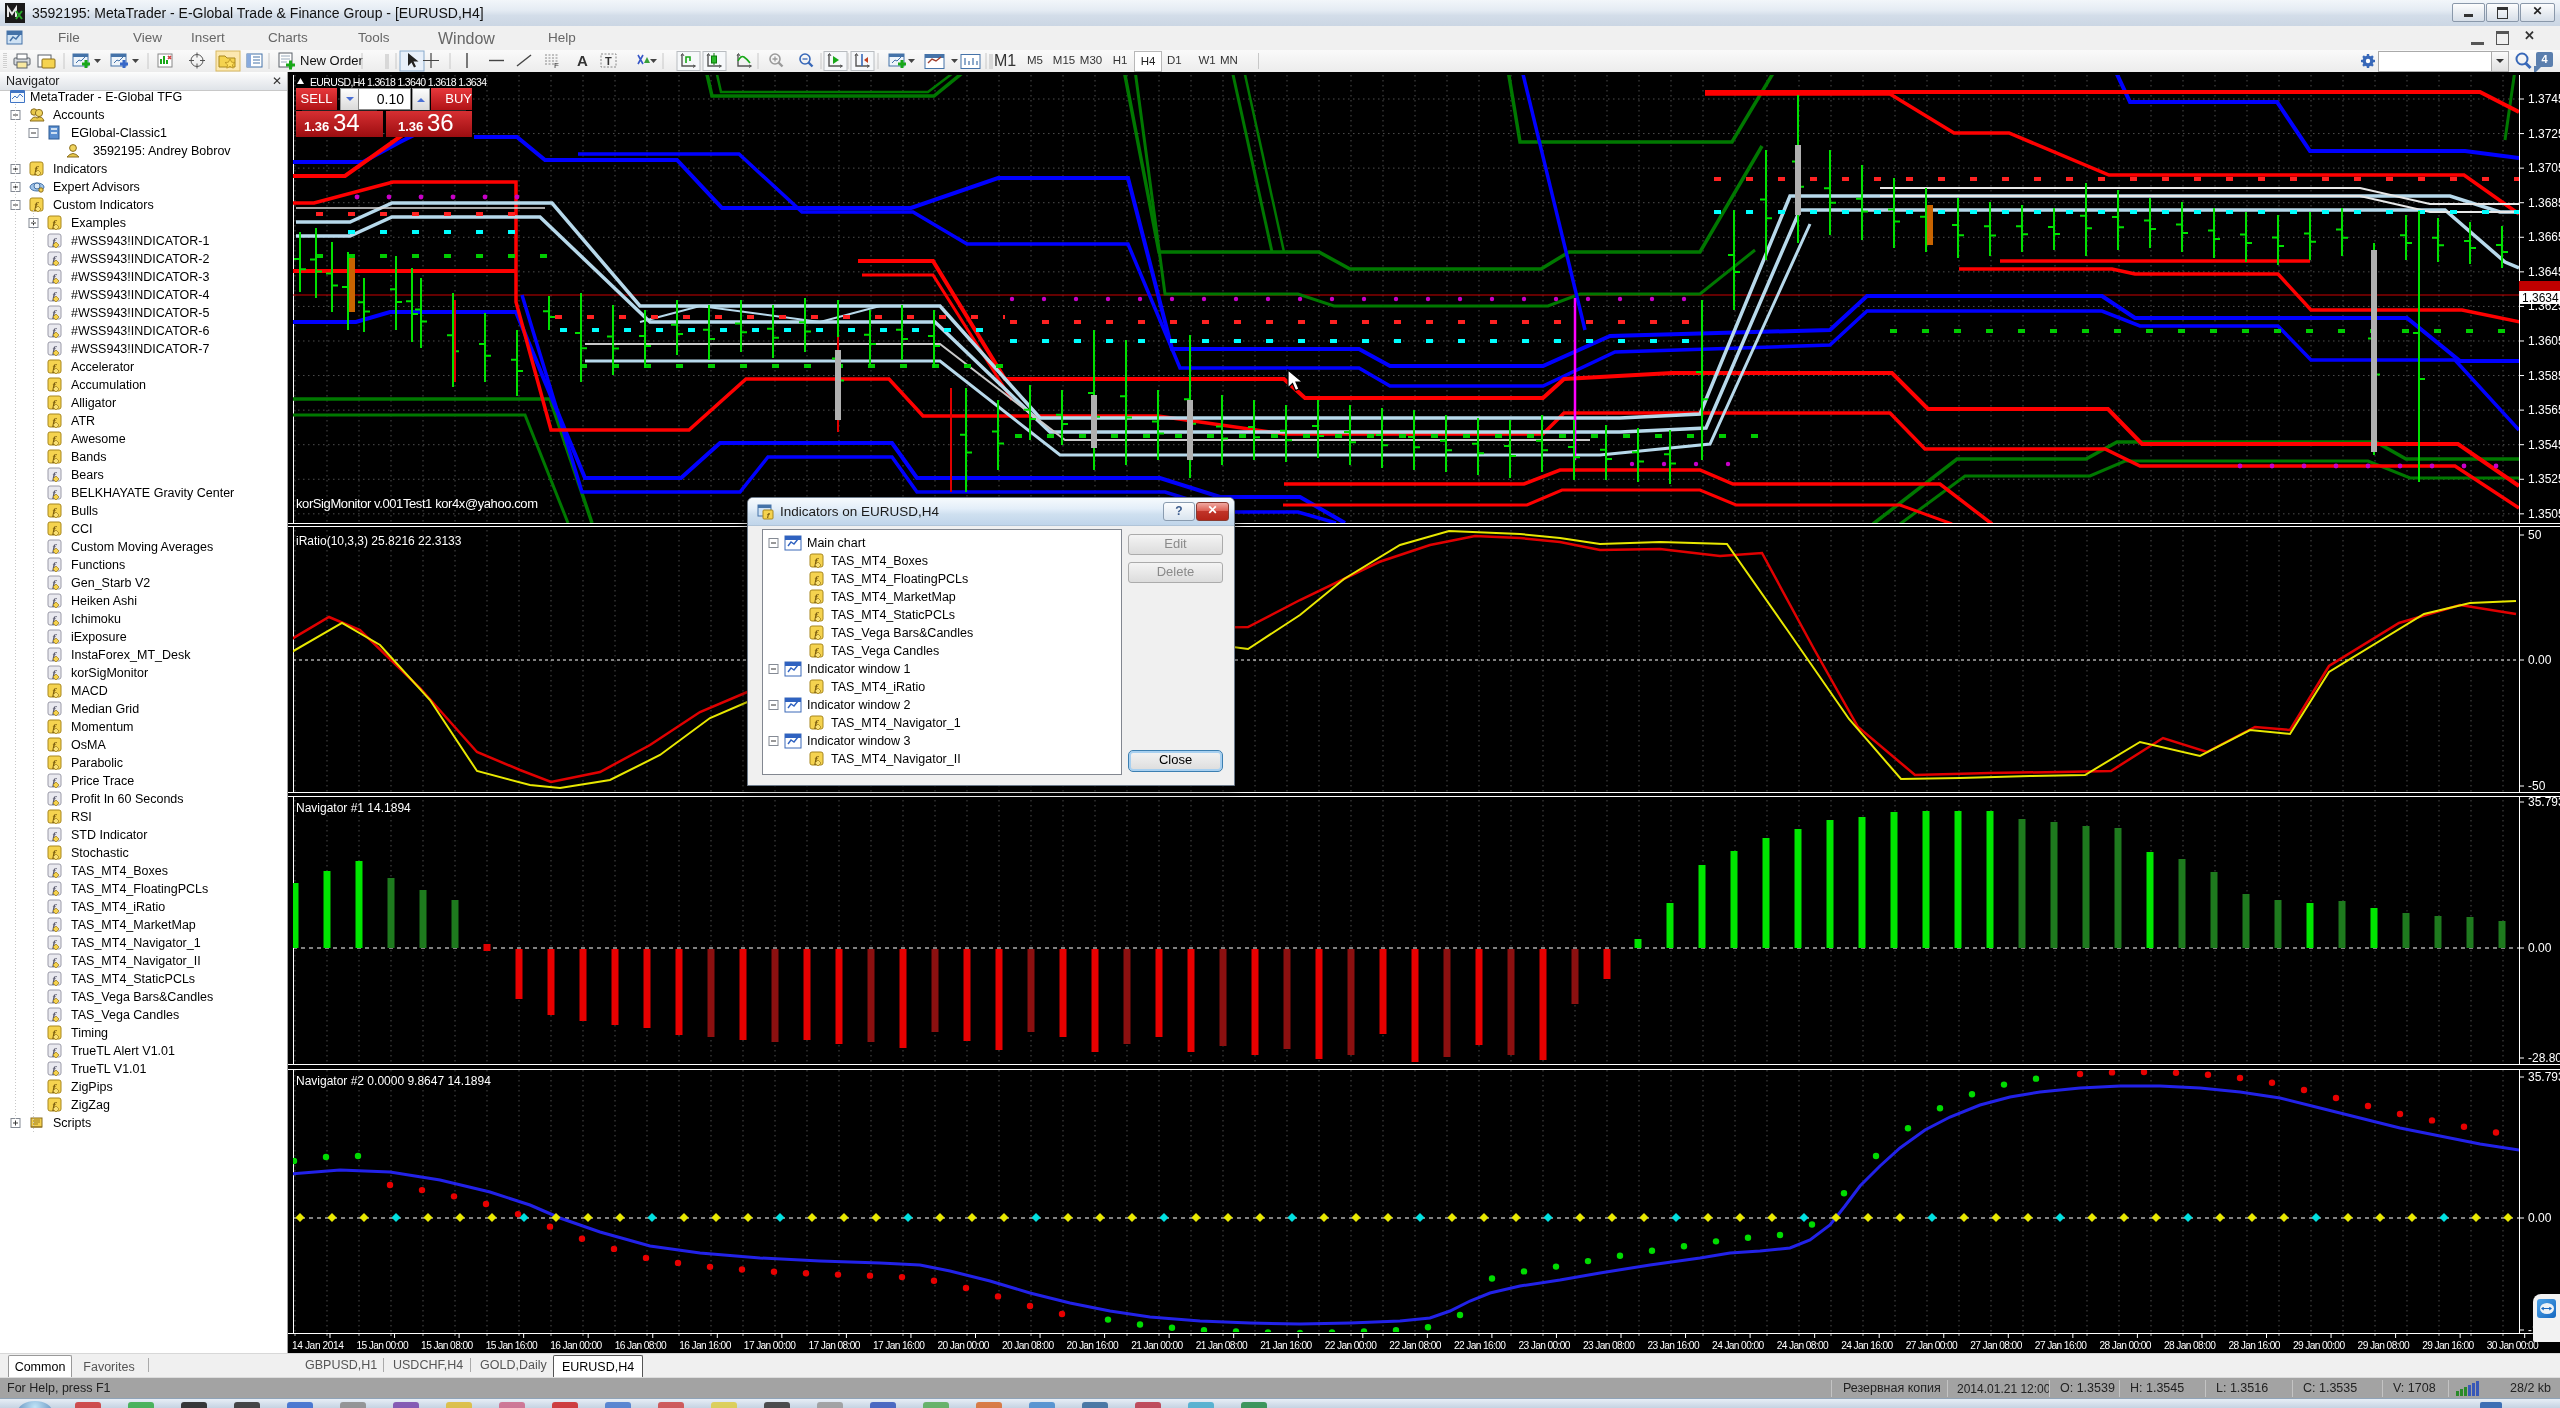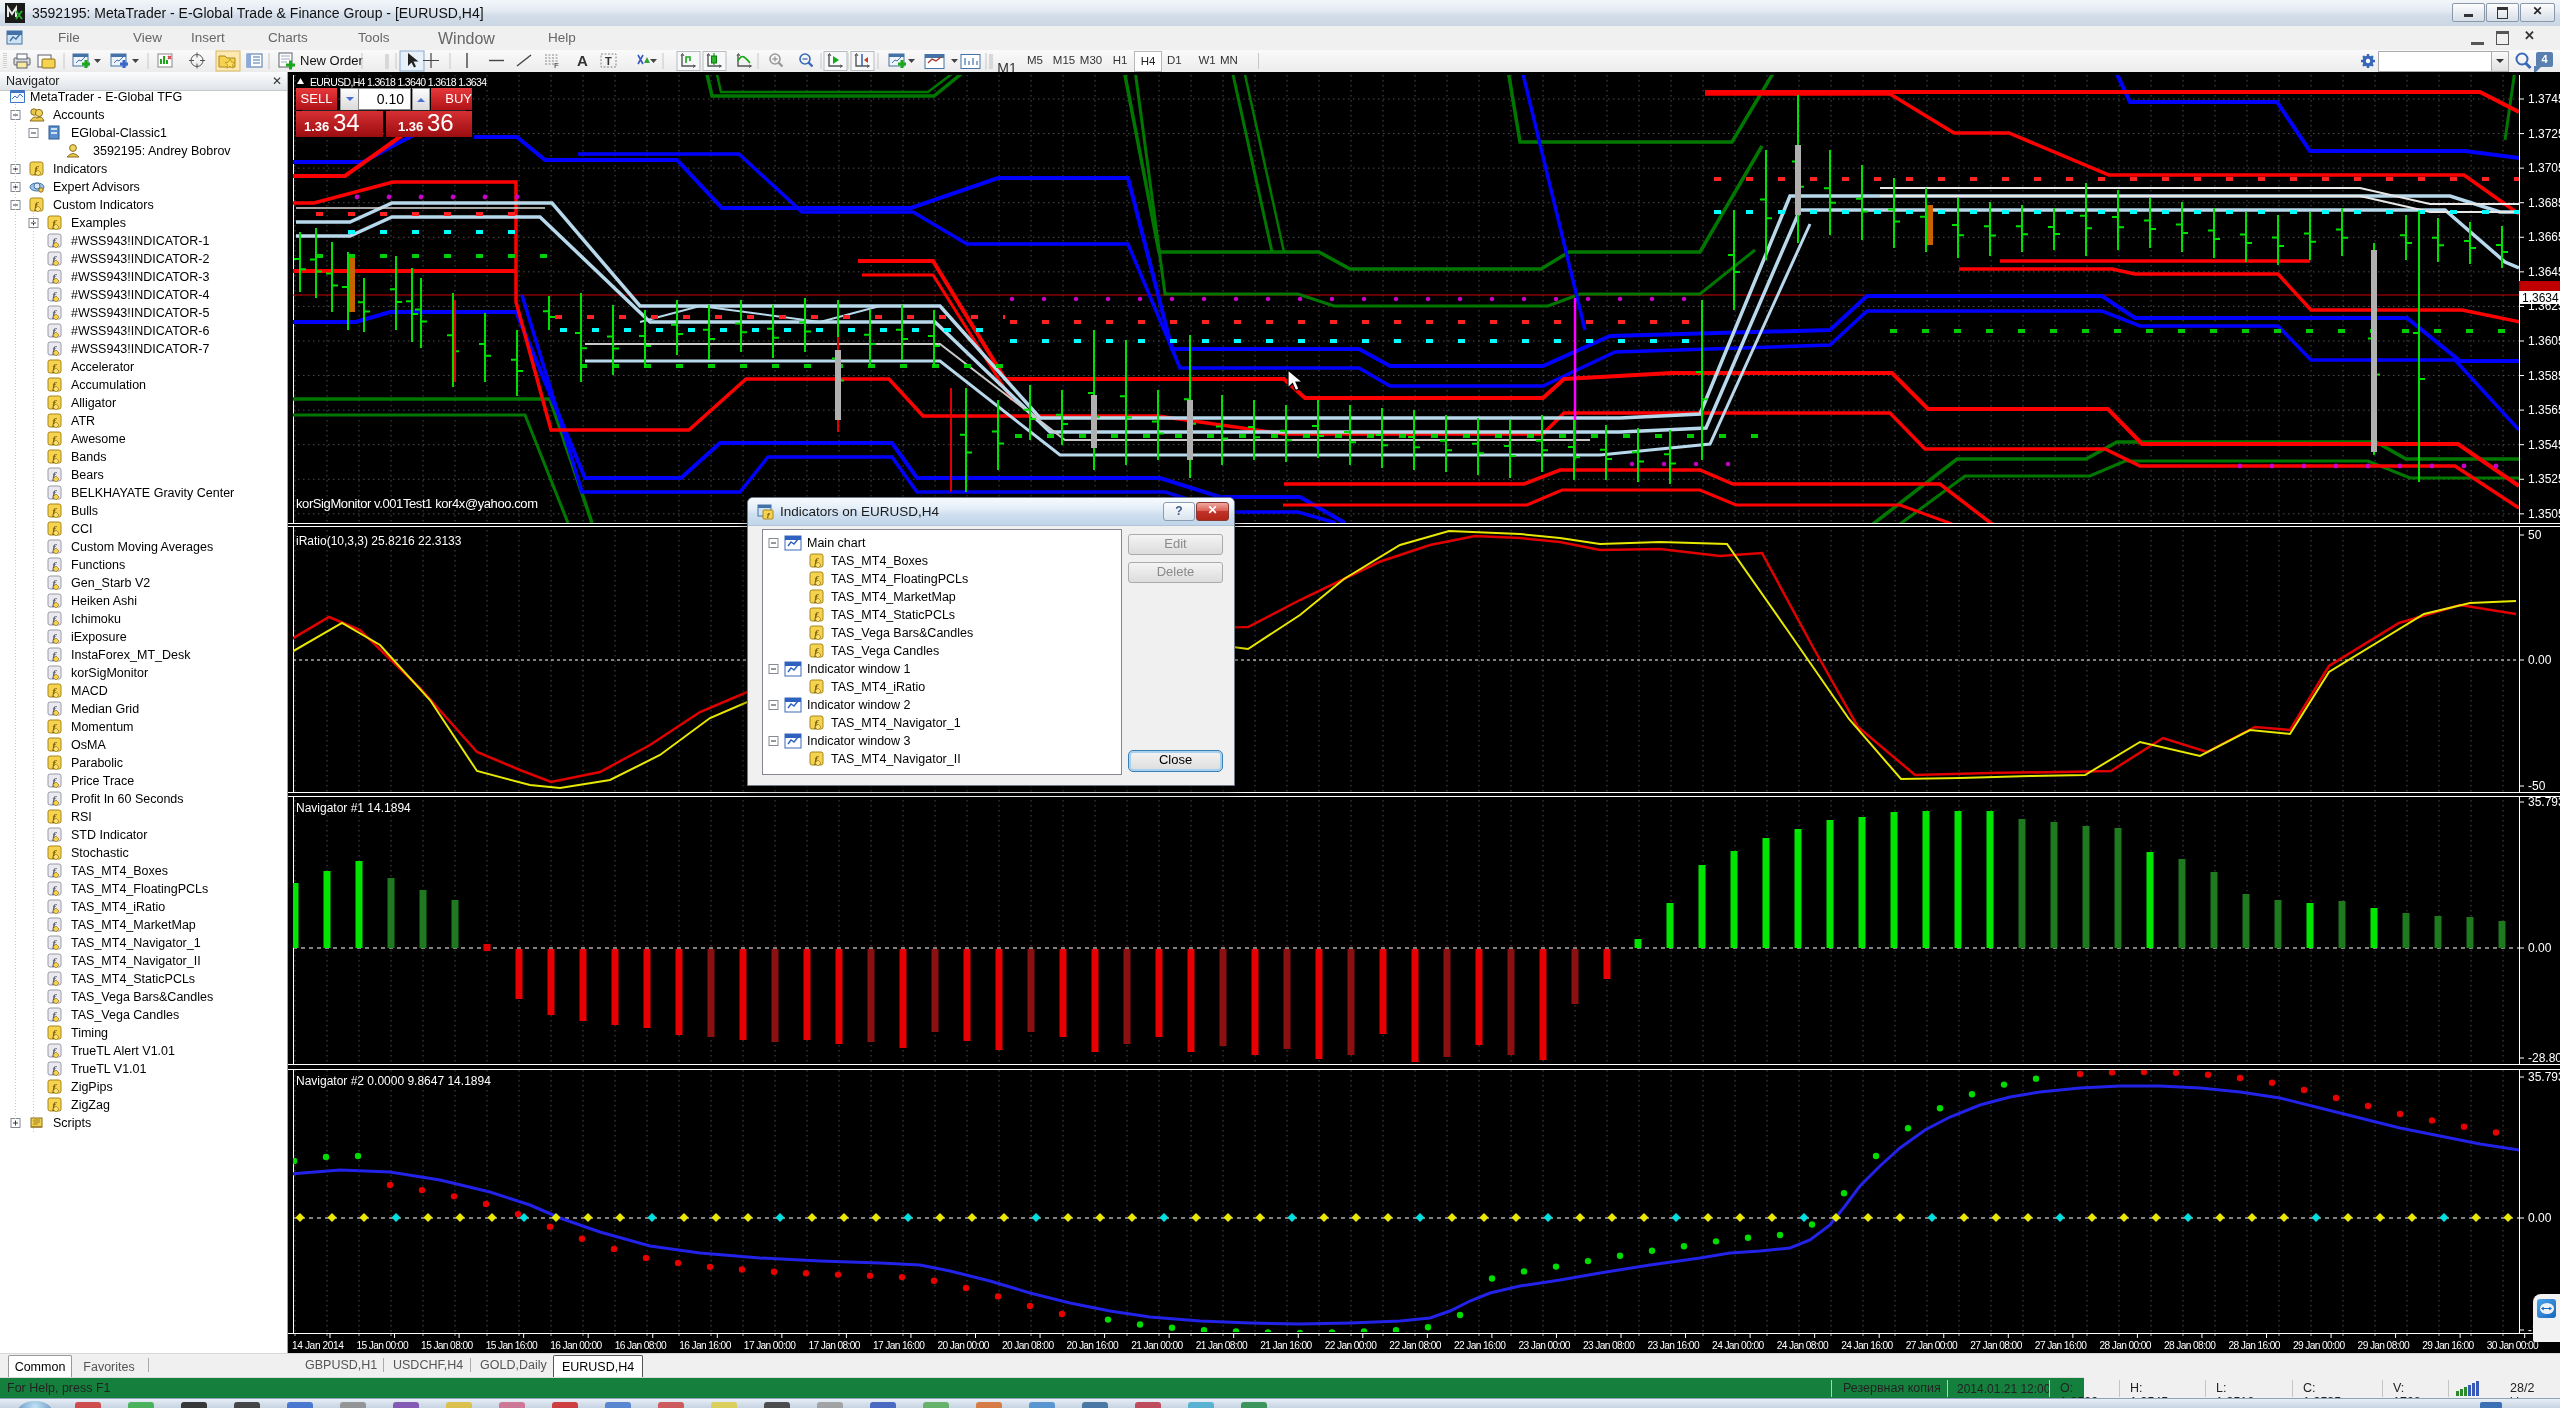--- a/index.html
+++ b/index.html
@@ -129,21 +129,21 @@
       <rect x="925" y="4.5" width="19" height="14" fill="#fff" stroke="#4472a8"></rect>
       <rect x="925" y="4.5" width="19" height="3.5" fill="#4472a8"></rect>
       <path d="M928 13 l4 -4 l4 2 l5 -4" stroke="#a04030" fill="none" stroke-width="1.4"></path>
       <path d="M951 9 l3.5 4 l3.5 -4 z" fill="#444"></path>
       <rect x="961" y="4.5" width="19" height="14" fill="#fff" stroke="#4472a8"></rect>
       <path d="M965 8 v7 M969 11 v4 M973 8 v7 M977 11 v4" stroke="#4472a8" stroke-width="1.2"></path>
       <path d="M986 3 v16" stroke="#c8c8c8"></path>
       <rect x="989" y="4" width="4" height="15" fill="#d8d8d8"></rect>
     </svg>
     <div style="position:absolute;left:995px;top:0;width:270px;height:22px">
-      <span style="position:absolute;left:-1px;top:9px;width:26px;height:19px;text-align:center;font-size:14px;line-height:19px;color:#333">M1</span>
+      <span style="position:absolute;left:-1px;top:1px;width:26px;height:19px;text-align:left;font-size:16px;line-height:19px;color:#333">M1</span>
       <span style="position:absolute;left:27px;top:1px;width:26px;height:19px;text-align:center;font-size:11.5px;line-height:19px;color:#333">M5</span>
       <span style="position:absolute;left:56px;top:1px;width:26px;height:19px;text-align:center;font-size:11.5px;line-height:19px;color:#333">M15</span>
       <span style="position:absolute;left:83px;top:1px;width:26px;height:19px;text-align:center;font-size:11.5px;line-height:19px;color:#333">M30</span>
       <span style="position:absolute;left:112px;top:1px;width:26px;height:19px;text-align:center;font-size:11.5px;line-height:19px;color:#333">H1</span>
       <span style="position:absolute;left:139px;top:1px;width:26px;height:19px;background:#fff;border:1px solid #b8b8b8;text-align:center;font-size:11.5px;line-height:19px;color:#222">H4</span>
       <span style="position:absolute;left:172px;top:1px;width:26px;height:19px;text-align:left;font-size:11.5px;line-height:19px;color:#333">D1</span>
       <span style="position:absolute;left:199px;top:1px;width:26px;height:19px;text-align:center;font-size:11.5px;line-height:19px;color:#333">W1</span>
       <span style="position:absolute;left:225px;top:1px;width:26px;height:19px;font-size:11.5px;line-height:19px;color:#333">MN</span>
     </div>
     <div style="position:absolute;left:1258px;top:3px;width:1px;height:16px;background:#c8c8c8"></div>
@@ -991,21 +991,21 @@
 <div style="position:absolute;left:8px;top:1px;width:62px;height:22px;background:#fff;border:1px solid #999;border-bottom:0;border-radius:2px 2px 0 0;text-align:center;font-size:12.5px;line-height:22px;color:#000">Common</div>
 <div style="position:absolute;left:74px;top:3px;width:70px;height:20px;text-align:center;font-size:12.5px;line-height:20px;color:#555">Favorites</div>
 <div style="position:absolute;left:148px;top:4px;width:1px;height:14px;background:#aaa"></div>
 <span style="position:absolute;left:305px;top:4px;font-size:12.5px;color:#555">GBPUSD,H1</span>
 <div style="position:absolute;left:383px;top:4px;width:1px;height:14px;background:#aaa"></div>
 <span style="position:absolute;left:393px;top:4px;font-size:12.5px;color:#555">USDCHF,H4</span>
 <div style="position:absolute;left:470px;top:4px;width:1px;height:14px;background:#aaa"></div>
 <span style="position:absolute;left:480px;top:4px;font-size:12.5px;color:#555">GOLD,Daily</span>
 <div style="position:absolute;left:553px;top:1px;width:88px;height:22px;background:#fff;border:1px solid #555;border-bottom:0;border-radius:2px 2px 0 0;text-align:center;font-size:12.5px;line-height:22px;color:#000">EURUSD,H4</div>
 </div>
-<div style="position:absolute;left:0;top:1377px;width:2084px;height:21px;background:#15803d;border-top:1px solid #dcdcdc;font-size:12.5px;color:#222">
+<div style="position:absolute;left:0;top:1377px;width:2560px;height:21px;background:#a3a3a3;border-top:1px solid #dcdcdc;font-size:12.5px;color:#222">
 <span style="position:absolute;left:7px;top:3px">For Help, press F1</span>
 <div style="position:absolute;left:1831px;top:2px;width:1px;height:17px;background:#c4c4c4"></div>
 <span style="position:absolute;left:1843px;top:3px">Резервная копия</span>
 <div style="position:absolute;left:1947px;top:2px;width:1px;height:17px;background:#c4c4c4"></div>
 <span style="position:absolute;left:1957px;top:4px;font-size:12px">2014.01.21 12:00</span>
 <div style="position:absolute;left:2049px;top:2px;width:1px;height:17px;background:#c4c4c4"></div>
 <span style="position:absolute;left:2060px;top:3px">O: 1.3539</span>
 <div style="position:absolute;left:2119px;top:2px;width:1px;height:17px;background:#c4c4c4"></div>
 <span style="position:absolute;left:2130px;top:3px">H: 1.3545</span>
 <div style="position:absolute;left:2205px;top:2px;width:1px;height:17px;background:#c4c4c4"></div>

